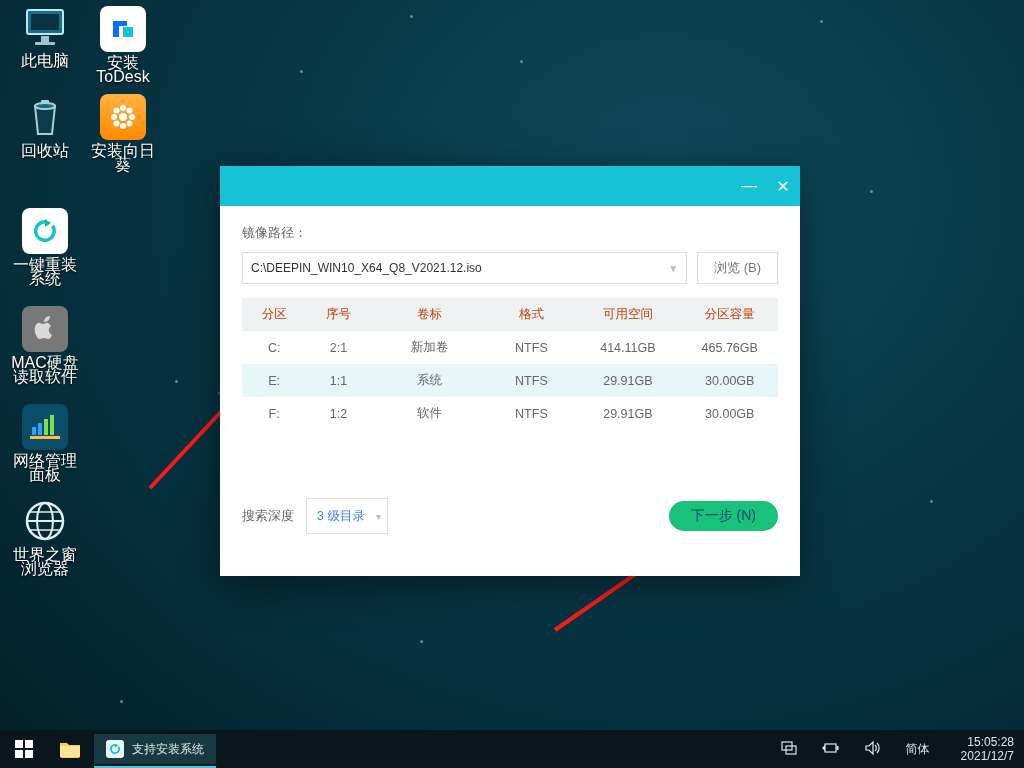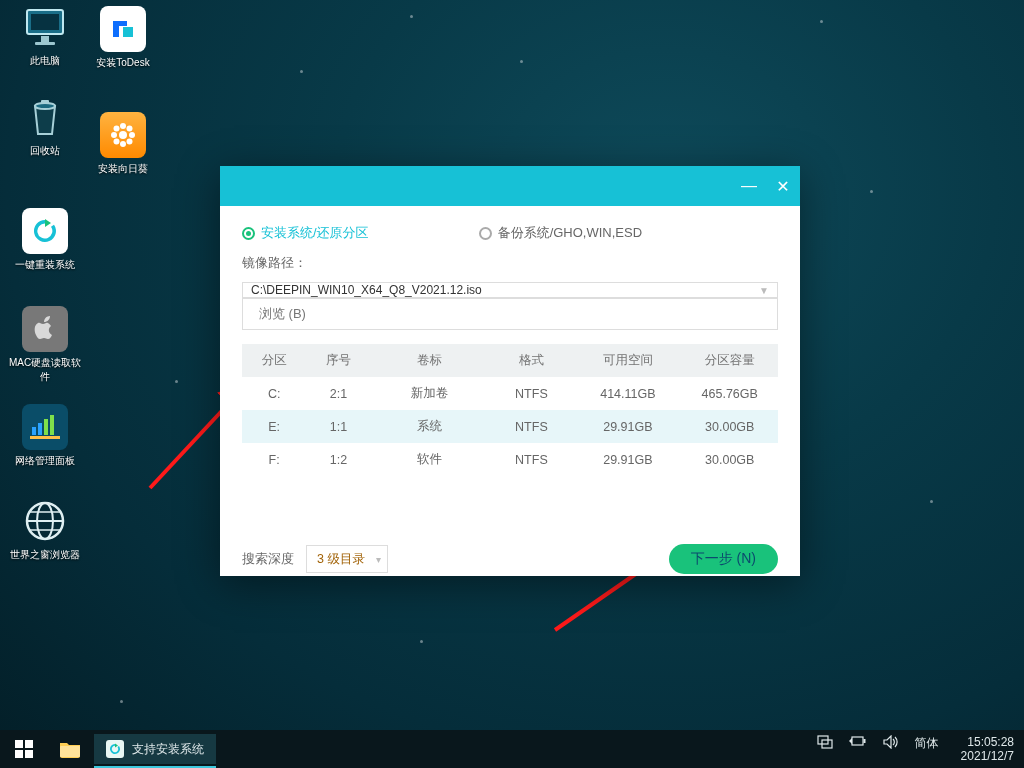--- a/index.html
+++ b/index.html
@@ -9,21 +9,21 @@
     width: 1024px; height: 768px;
     background: radial-gradient(ellipse at 65% 25%, #0e4a5a 0%, #083a48 35%, #052d3a 70%, #031e27 100%);
   }
   
   .star { position:absolute; width:3px; height:3px; background:#cfd8dc; border-radius:50%; opacity:.5;}
   .star.s1{top:15px;left:410px}.star.s2{top:70px;left:300px}.star.s3{top:20px;left:820px}
   .star.s4{top:60px;left:520px}.star.s5{top:190px;left:870px}.star.s6{top:500px;left:930px}
   .star.s7{top:640px;left:420px}.star.s8{top:700px;left:120px}.star.s9{top:380px;left:175px}
 
   
-  .di { position:absolute; width:74px; text-align:center; color:#fff; font-size:10px; }
+  .di { position:absolute; width:74px; text-align:center; color:#fff; font-size:16px; }
   .di .ic { width:46px; height:46px; margin:0 auto 4px; border-radius:8px; display:flex; align-items:center; justify-content:center; font-size:22px; }
   .di .lbl { text-shadow:0 1px 2px #000; line-height:14px; }
   .ic-white { background:#fff; }
   .ic-orange { background:linear-gradient(#ffb340,#ff8a00); }
   .ic-blue { background:#0a4d68; }
 
   .monitor-svg { display:block; margin:0 auto 4px; }
 
   
   .arrow { position:absolute; pointer-events:none; }
@@ -37,48 +37,48 @@
   .tbtn { position:absolute; top:0; height:40px; width:34px; display:flex; align-items:center; justify-content:center; font-size:16px; color:#fff; cursor:pointer;}
   .tbtn.min { right:34px; } .tbtn.close { right:0; }
   .body { padding:18px 22px 14px; color:#666; font-size:13px; }
   .modes { display:flex; gap:110px; margin-bottom:12px; }
   .mode { display:flex; align-items:center; gap:6px; }
   .radio { width:13px;height:13px; border-radius:50%; border:2px solid #aaa; display:inline-block; position:relative;}
   .radio.on { border-color:#19c27b;}
   .radio.on::after{content:"";position:absolute;inset:2px;border-radius:50%;background:#19c27b;}
   .mode.active span.txt { color:#17c1d6; }
   .field-label { margin-bottom:10px; }
-  .pathrow { display:flex; margin-bottom:14px;flex-direction:column; }
+  .pathrow { display:flex; gap:10px; margin-bottom:14px; }
   .combo { flex:1; height:32px; border:1px solid #ddd; display:flex; align-items:center; padding:0 8px; justify-content:space-between; font-family:Consolas, monospace; font-size:12px; color:#333;}
   .combo .chev { color:#bbb; font-size:10px;}
   .btn { height:32px; padding:0 16px; border:1px solid #ddd; background:#fff; color:#777; display:flex; align-items:center; cursor:pointer; font-size:13px;}
 
   table { width:100%; border-collapse:collapse; font-size:12.5px; color:#666; }
-  th { background:#eef1f2; font-weight:normal; color:#737373; padding:8px 4px; }
+  th { background:#eef1f2; font-weight:normal; color:#c2410c; padding:8px 4px; }
   td { text-align:center; padding:8px 4px; }
   tr.hl td { background:#e7f6f9; }
   tr.hl td:first-child { position:relative; }
 
   .bottom { display:flex; align-items:center; justify-content:space-between; margin-top:68px;}
   .depth { display:flex; align-items:center; gap:12px; }
-  .sel { height:28px; border:1px solid #ddd; padding:0 22px 0 10px; display:flex; align-items:center; position:relative; font-size:12.5px; color:#a16207;}
+  .sel { height:36px; border:1px solid #ddd; padding:0 22px 0 10px; display:flex; align-items:center; position:relative; font-size:12.5px; color:#3b82f6;}
   .sel::after{content:"▾"; position:absolute; right:6px; color:#bbb; font-size:10px;}
   .next { height:30px; padding:0 22px; border-radius:15px; background:#19c27b; color:#0c4a6e; display:flex; align-items:center; font-size:14px; cursor:pointer;}
   .foot { text-align:center; font-size:12px; color:#b7b7b7; margin-top:14px;}
 
   
   .taskbar { position:absolute; left:0; right:0; bottom:0; height:38px; background:#09171c; display:flex; align-items:center; color:#dfe8ea; font-size:12px;}
   .start { width:48px; height:38px; display:flex; align-items:center; justify-content:center; cursor:pointer;}
   .start-grid { display:grid; grid-template:repeat(2,8px)/repeat(2,8px); gap:2px;}
   .start-grid span{background:#fff;}
   .tb-ic { width:44px; height:38px; display:flex; align-items:center; justify-content:center; font-size:18px; cursor:pointer;}
   .task { height:30px; display:flex; align-items:center; gap:8px; padding:0 12px; background:#163942; margin-left:2px; cursor:pointer; position:relative;}
   .task::after{content:"";position:absolute;left:0;right:0;bottom:-4px;height:2px;background:#3cc8dd;}
   .task .sq { width:18px;height:18px;background:#e9f7f4;border-radius:3px;display:flex;align-items:center;justify-content:center;font-size:12px;color:#17c1d6;}
-  .tray { margin-left:auto; display:flex; gap:16px; padding-right:10px;}
+  .tray { margin-left:auto; display:flex; align-items:center; gap:25px; padding-right:10px;}
   .clock { text-align:right; line-height:14px; padding-left:6px;}
   .tic { cursor:pointer; }
 </style>
 </head>
 <body>
 <div class="desktop">
   <div class="star s1"></div>
     <div class="star s2"></div>
     <div class="star s3"></div>
   <div class="star s4"></div>
@@ -149,21 +149,21 @@
 
   <div class="di" style="left:86px;top:6px">
     <div class="ic ic-white">
       <svg width="28" height="28" viewBox="0 0 28 28">
           <path d="M4 6h14v5h-8v11H4z" fill="#0d6efd"></path>
           <path d="M14 12h10v10H14z" fill="#17c1d6"></path>
         </svg>
     </div>
     <div class="lbl">安装ToDesk</div>
   </div>
-  <div class="di" style="left:86px;top:112px">
+  <div class="di" style="left:86px;top:94px">
     <div class="ic ic-orange">
       <svg width="28" height="28" viewBox="0 0 28 28">
           <g fill="#fff">
             <circle cx="14" cy="14" r="4"></circle>
             <circle cx="14" cy="5" r="3"></circle>
             <circle cx="14" cy="23" r="3"></circle>
             <circle cx="5" cy="14" r="3"></circle>
             <circle cx="23" cy="14" r="3"></circle>
             <circle cx="7.5" cy="7.5" r="3"></circle>
             <circle cx="20.5" cy="7.5" r="3"></circle>
@@ -191,30 +191,20 @@
       </defs>
     <line x1="15" y1="130" x2="185" y2="12" stroke="#ff1a1a" stroke-width="4" marker-end="url(#ah2)"></line>
   </svg>
 
   <div class="win">
     <div class="titlebar">
       <div class="tbtn min">—</div>
       <div class="tbtn close">✕</div>
     </div>
     <div class="body">
-      <div class="modes">
-        <div class="mode active">
-          <span class="radio on"></span>
-          <span class="txt">安装系统/还原分区</span>
-        </div>
-        <div class="mode">
-          <span class="radio"></span>
-          <span class="txt">备份系统/GHO,WIN,ESD</span>
-        </div>
-      </div>
       <div class="field-label">镜像路径：</div>
       <div class="pathrow">
         <div class="combo">
           <span>C:\DEEPIN_WIN10_X64_Q8_V2021.12.iso</span>
           <span class="chev">▼</span>
         </div>
         <div class="btn">
             <span>浏览 (B)</span>
           </div>
       </div>

